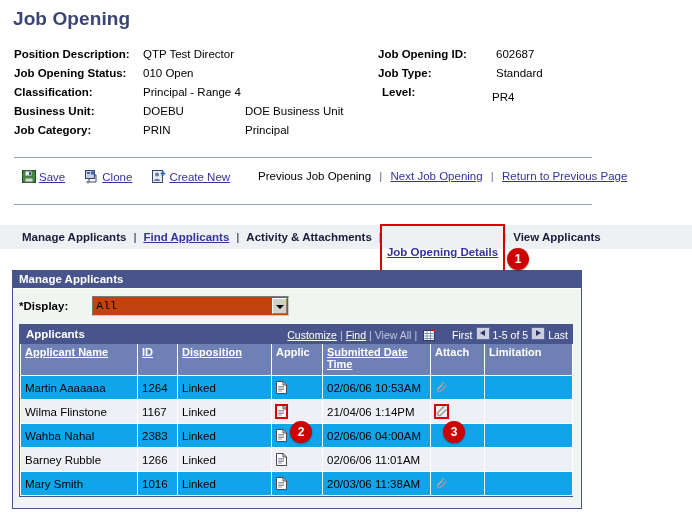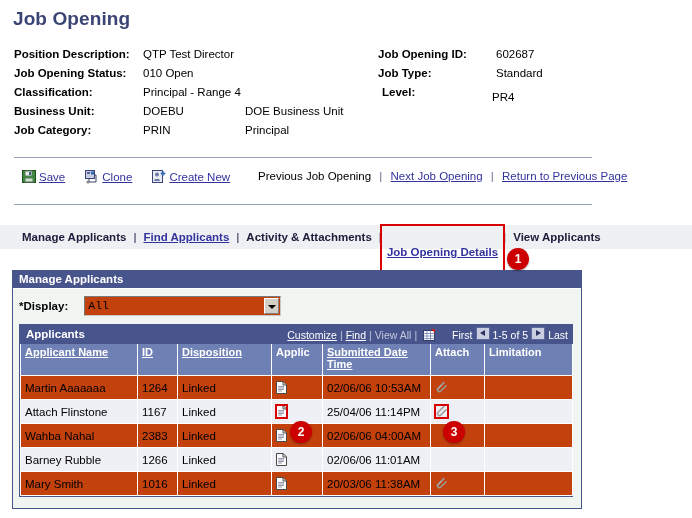--- a/index.html
+++ b/index.html
@@ -215,21 +215,21 @@
   .display-row {
     height: 22px;
     margin-bottom: 6px;
     white-space: nowrap;
   }
   .display-lbl {
     display: inline-block;
     font-size: 11.5px;
     font-weight: bold;
     vertical-align: middle;
-    margin-right: 13px;
+    margin-right: 21px;
   }
   .select-wrap {
     display: inline-block;
     position: relative;
     width: 195px;
     height: 18px;
     border: 1px solid #7a7a7a;
     border-right-color: #c8c8c8;
     border-bottom-color: #c8c8c8;
     background: #c2410c;
@@ -363,21 +363,21 @@
     text-decoration: underline;
     cursor: pointer;
   }
   table.datagrid td {
     font-size: 11.5px;
     color: #000;
     padding: 3px 4px;
     border: 1px solid #ffffff;
     height: 17px;
     vertical-align: middle;
-    background: #c2410c;
+    background: #0ea5e9;
     white-space: nowrap;
   }
   table.datagrid tr.alt td {
     background: #eef0f6;
   }
   td.c-applic, td.c-attach {
     text-align: left;
     padding-left: 5px;
   }
 
@@ -529,29 +529,29 @@
                     <path d="M2.2 5.5 H8 M2.2 7 H8 M2.2 8.5 H8 M2.2 10 H6" stroke="#7d7d9a" stroke-width="0.8"></path>
                   </svg></span></td>
               <td>02/06/06 10:53AM</td>
               <td class="c-attach"><span class="paperclip"><svg width="13" height="13" viewBox="0 0 13 13">
                     <path d="M9.8 2.6 L4.1 8.3 a1.9 1.9 0 0 0 2.7 2.7 L12 5.8" fill="none" stroke="#9a9a9a" stroke-width="1.6" stroke-linecap="round" transform="translate(-1,-1)"></path>
                     <path d="M2.6 8.6 L7.4 3.8" stroke="#bbb" stroke-width="1"></path>
                   </svg></span></td>
               <td></td>
             </tr>
             <tr class="alt">
-              <td>Attach Flinstone</td>
+              <td>Wilma Flinstone</td>
               <td>1167</td>
               <td>Linked</td>
               <td class="c-applic"><span class="doc-icon cell-hl"><svg width="11" height="13" viewBox="0 0 11 13">
                     <path d="M0.5 0.5 H7 L10.5 3.8 V12.5 H0.5 Z" fill="#fdfdfd" stroke="#4a4a4a"></path>
                     <path d="M7 0.5 V4 H10.5" fill="none" stroke="#4a4a4a"></path>
                     <path d="M2.2 5.5 H8 M2.2 7 H8 M2.2 8.5 H8 M2.2 10 H6" stroke="#7d7d9a" stroke-width="0.8"></path>
                   </svg></span></td>
-              <td>25/04/06  11:14PM</td>
+              <td>21/04/06  1:14PM</td>
               <td class="c-attach"><span class="paperclip cell-hl"><svg width="13" height="13" viewBox="0 0 13 13">
                     <path d="M9.8 2.6 L4.1 8.3 a1.9 1.9 0 0 0 2.7 2.7 L12 5.8" fill="none" stroke="#9a9a9a" stroke-width="1.6" stroke-linecap="round" transform="translate(-1,-1)"></path>
                     <path d="M2.6 8.6 L7.4 3.8" stroke="#bbb" stroke-width="1"></path>
                   </svg></span></td>
               <td></td>
             </tr>
             <tr>
               <td>Wahba Nahal</td>
               <td>2383</td>
               <td>Linked</td>

